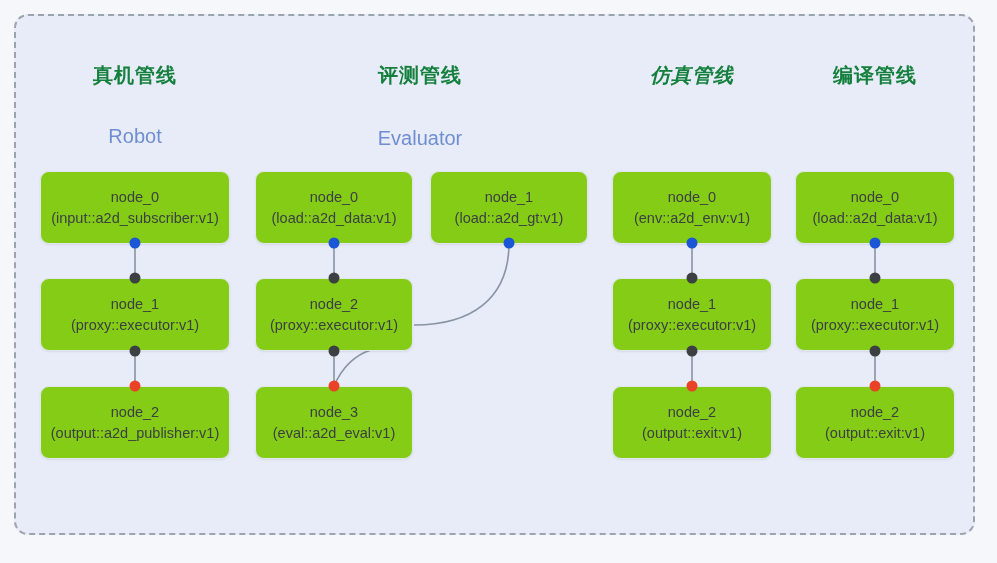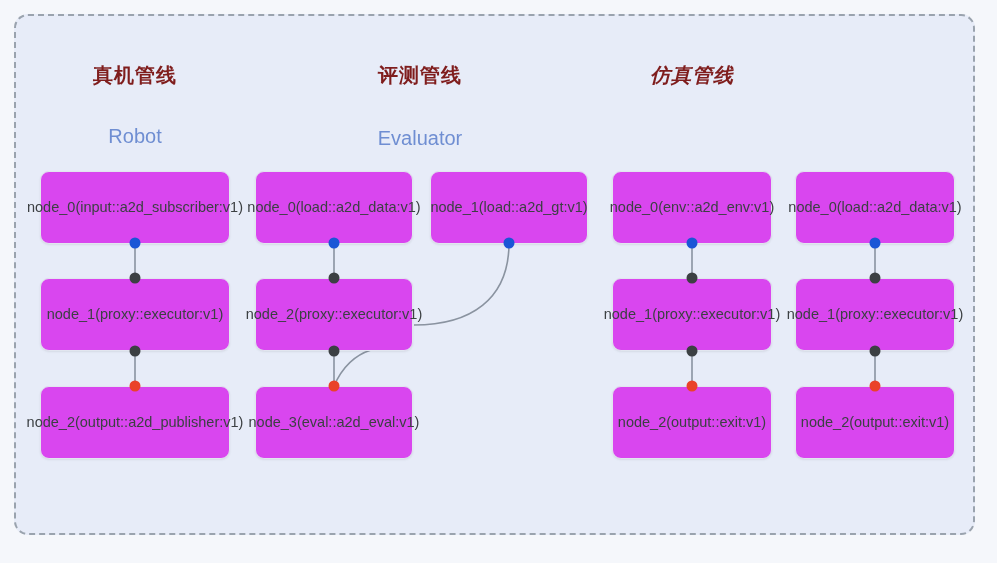--- a/index.html
+++ b/index.html
@@ -38,41 +38,41 @@
     top: 0;
     width: 997px;
     height: 563px;
     pointer-events: none;
   }
   .col-title {
     position: absolute;
     text-align: center;
     font-size: 20px;
     font-weight: bold;
-    color: #7f1d1d;
+    color: #15803d;
     letter-spacing: 1px;
     white-space: nowrap;
   }
   .col-sub {
     position: absolute;
     text-align: center;
     font-size: 20px;
     font-weight: normal;
     color: #6f8ed2;
     white-space: nowrap;
   }
   .node {
     position: absolute;
     box-sizing: border-box;
-    background: #d946ef;
+    background: #84cc16;
     border: 1px solid #e2e6ef;
     border-radius: 9px;
     box-shadow: 0 1px 2px rgba(60,64,67,0.10);
     display: flex;
-    flex-direction: row;
+    flex-direction: column;
     align-items: center;
     justify-content: center;
     text-align: center;
   }
   .node-id {
     font-size: 14.5px;
     color: #3c4043;
     line-height: 21px;
   }
   .node-kind {
@@ -118,20 +118,21 @@
   </svg>
 
   <div class="col-title" style="left:45px;top:62px;width:180px;">真机管线</div>
   <div class="col-sub" style="left:45px;top:125px;width:180px;">Robot</div>
 
   <div class="col-title" style="left:330px;top:62px;width:180px;">评测管线</div>
   <div class="col-sub" style="left:330px;top:127px;width:180px;">Evaluator</div>
 
   <div class="col-title" style="left:602px;top:62px;width:180px;font-style:italic;">仿真管线</div>
 
+  <div class="col-title" style="left:785px;top:62px;width:180px;">编译管线</div>
 
   <div class="node" style="left:40px;top:171px;width:190px;height:73px;">
     <div class="node-id">node_0</div>
     <div class="node-kind">(input::a2d_subscriber:v1)</div>
   </div>
   <div class="node" style="left:40px;top:278px;width:190px;height:73px;">
     <div class="node-id">node_1</div>
     <div class="node-kind">(proxy::executor:v1)</div>
   </div>
   <div class="node" style="left:40px;top:386px;width:190px;height:73px;">

